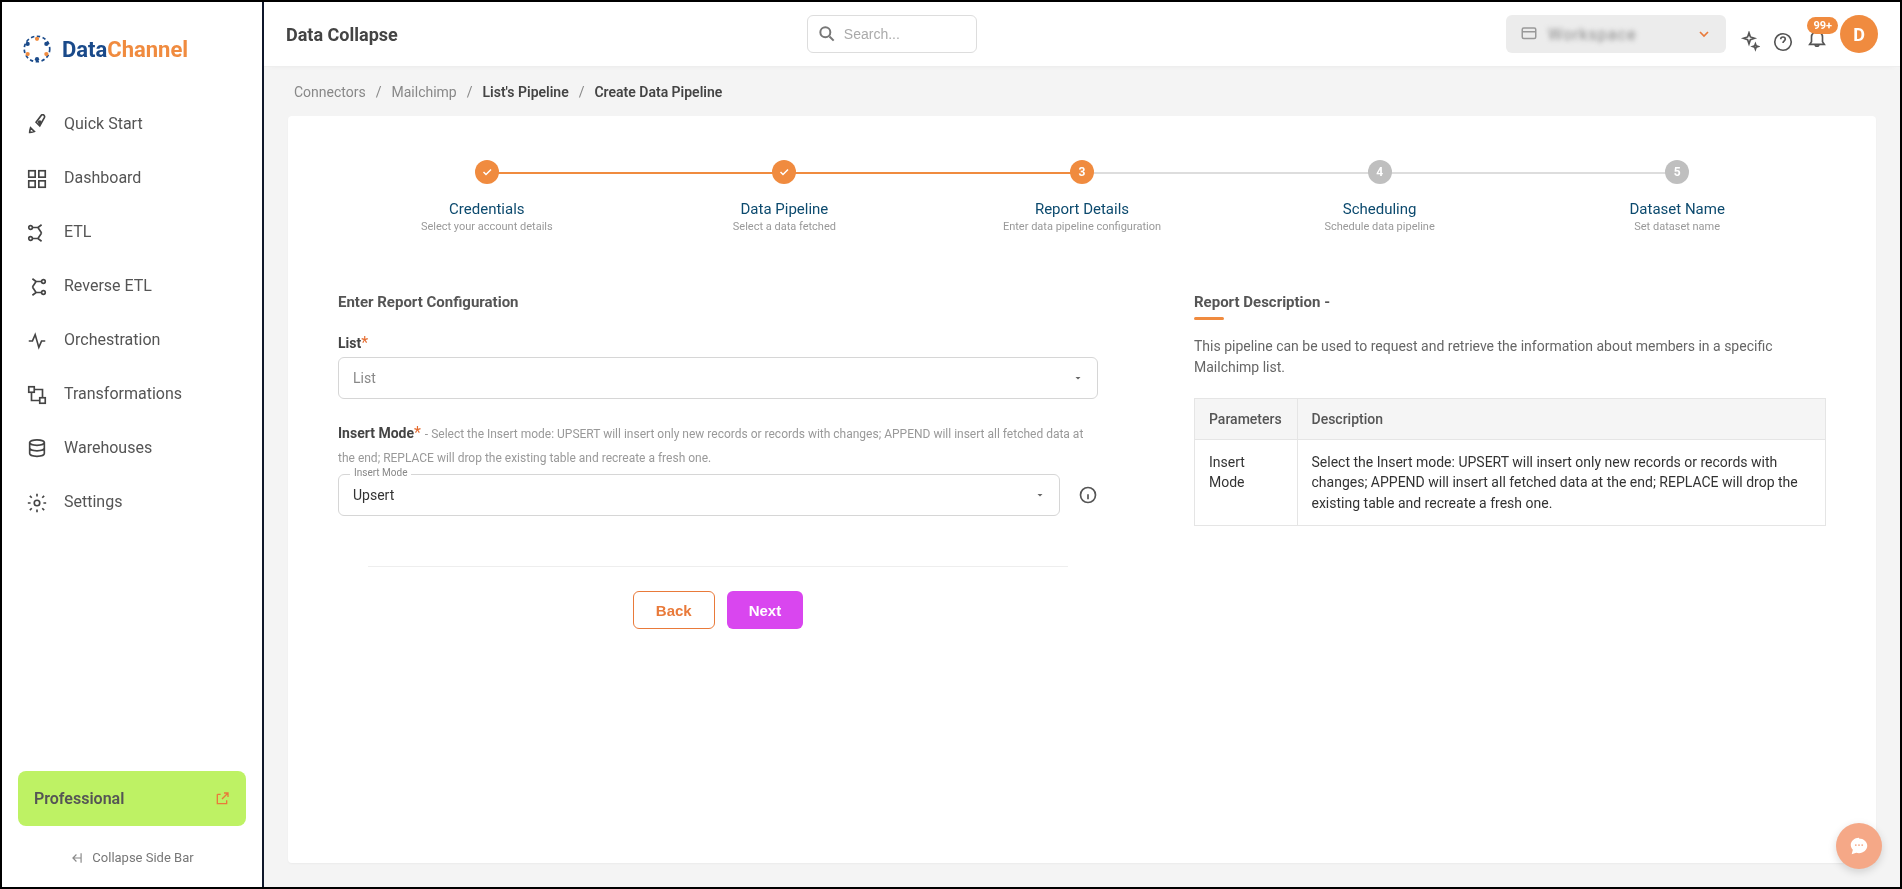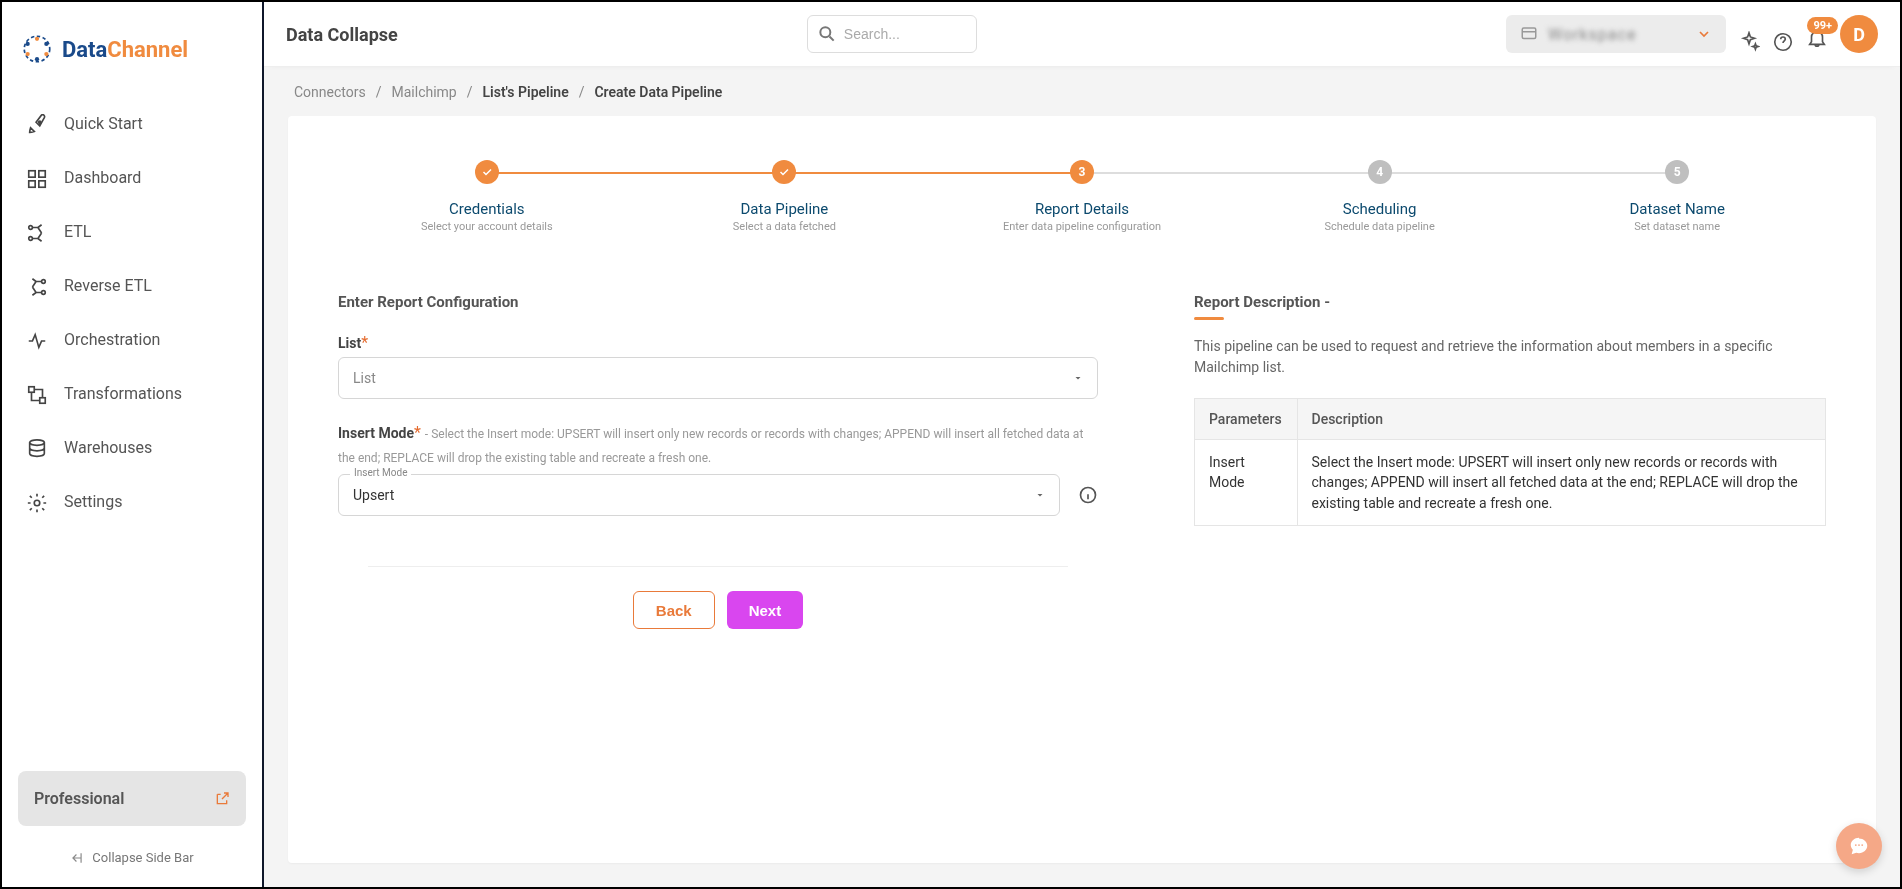--- a/index.html
+++ b/index.html
@@ -10,21 +10,21 @@
   .sidebar { width: 262px; background: #fff; border-right: 2px solid #0f172a; display: flex; flex-direction: column; padding: 18px 10px 10px; }
   .logo { display: flex; align-items: center; gap: 8px; padding: 12px 8px 24px; }
   .logo-mark { width: 34px; height: 34px; }
   .logo-text { font-size: 22px; font-weight: 700; }
   .logo-text .data { color: #1a4a8a; }
   .logo-text .channel { color: #f08b3f; }
   .nav { display: flex; flex-direction: column; gap: 8px; margin-top: 12px; }
   .nav-item { display: flex; align-items: flex-start; gap: 16px; padding: 12px 14px; border-radius: 6px; color: #555; cursor: pointer; font-size: 16px; }
   .nav-item svg, .nav-icon { width: 22px; height: 22px; stroke: #444; fill: none; stroke-width: 1.8; }
   .sidebar-bottom { margin-top: auto; }
-  .plan-card { background: #e5e5e5; border-radius: 8px; padding: 18px 16px; margin: 12px 6px; display: flex; justify-content: space-between; align-items: center; color: #555; font-weight: 600; cursor: pointer; }
+  .plan-card { background: #bef264; border-radius: 8px; padding: 18px 16px; margin: 12px 6px; display: flex; justify-content: space-between; align-items: center; color: #555; font-weight: 600; cursor: pointer; }
   .collapse-row { display: flex; align-items: center; gap: 8px; justify-content: center; padding: 12px; color: #777; font-size: 13px; cursor: pointer; }
 
   
   .main { flex: 1; display: flex; flex-direction: column; background: #f4f4f4; }
   .topbar { height: 64px; background: #fff; display: flex; align-items: center; padding: 0 22px; gap: 14px; box-shadow: 0 1px 0 #eee, 0 6px 6px -6px rgba(0,0,0,0.05); }
   .topbar-title { font-size: 18px; font-weight: 700; color: #444; }
   .search-wrap { margin: 12px auto; position: relative; transform: translateX(-60px); }
   .search-input { width: 170px; height: 38px; border: 1px solid #ddd; border-radius: 6px; padding: 0 12px 0 36px; font-size: 14px; color: #555; }
   .search-input::placeholder { color: #aaa; }
   .search-icon-wrap { position: absolute; left: 10px; top: 9px; color: #777; }

